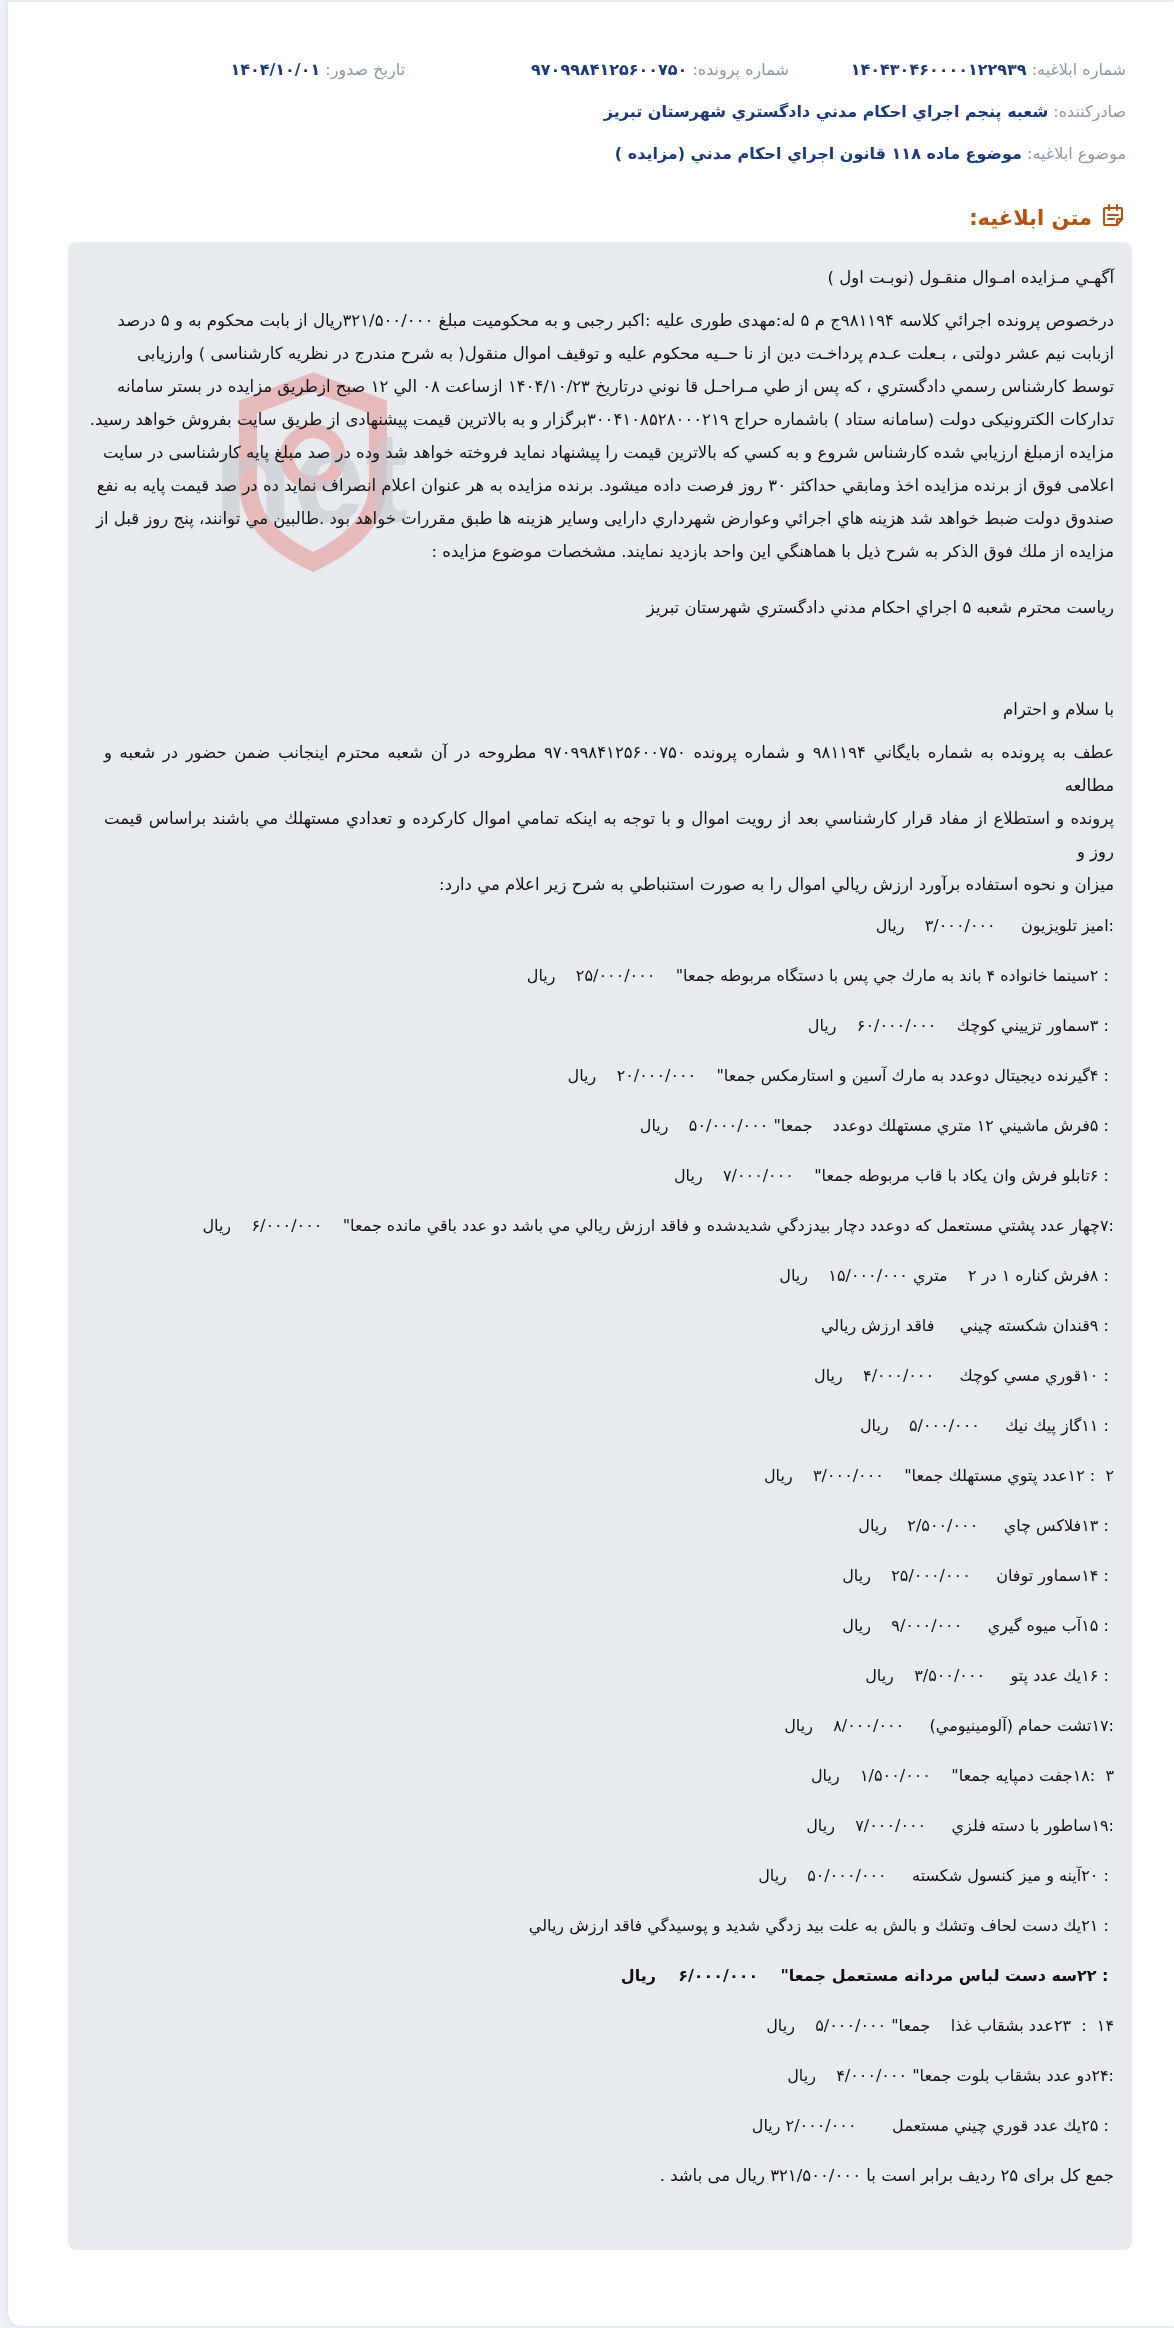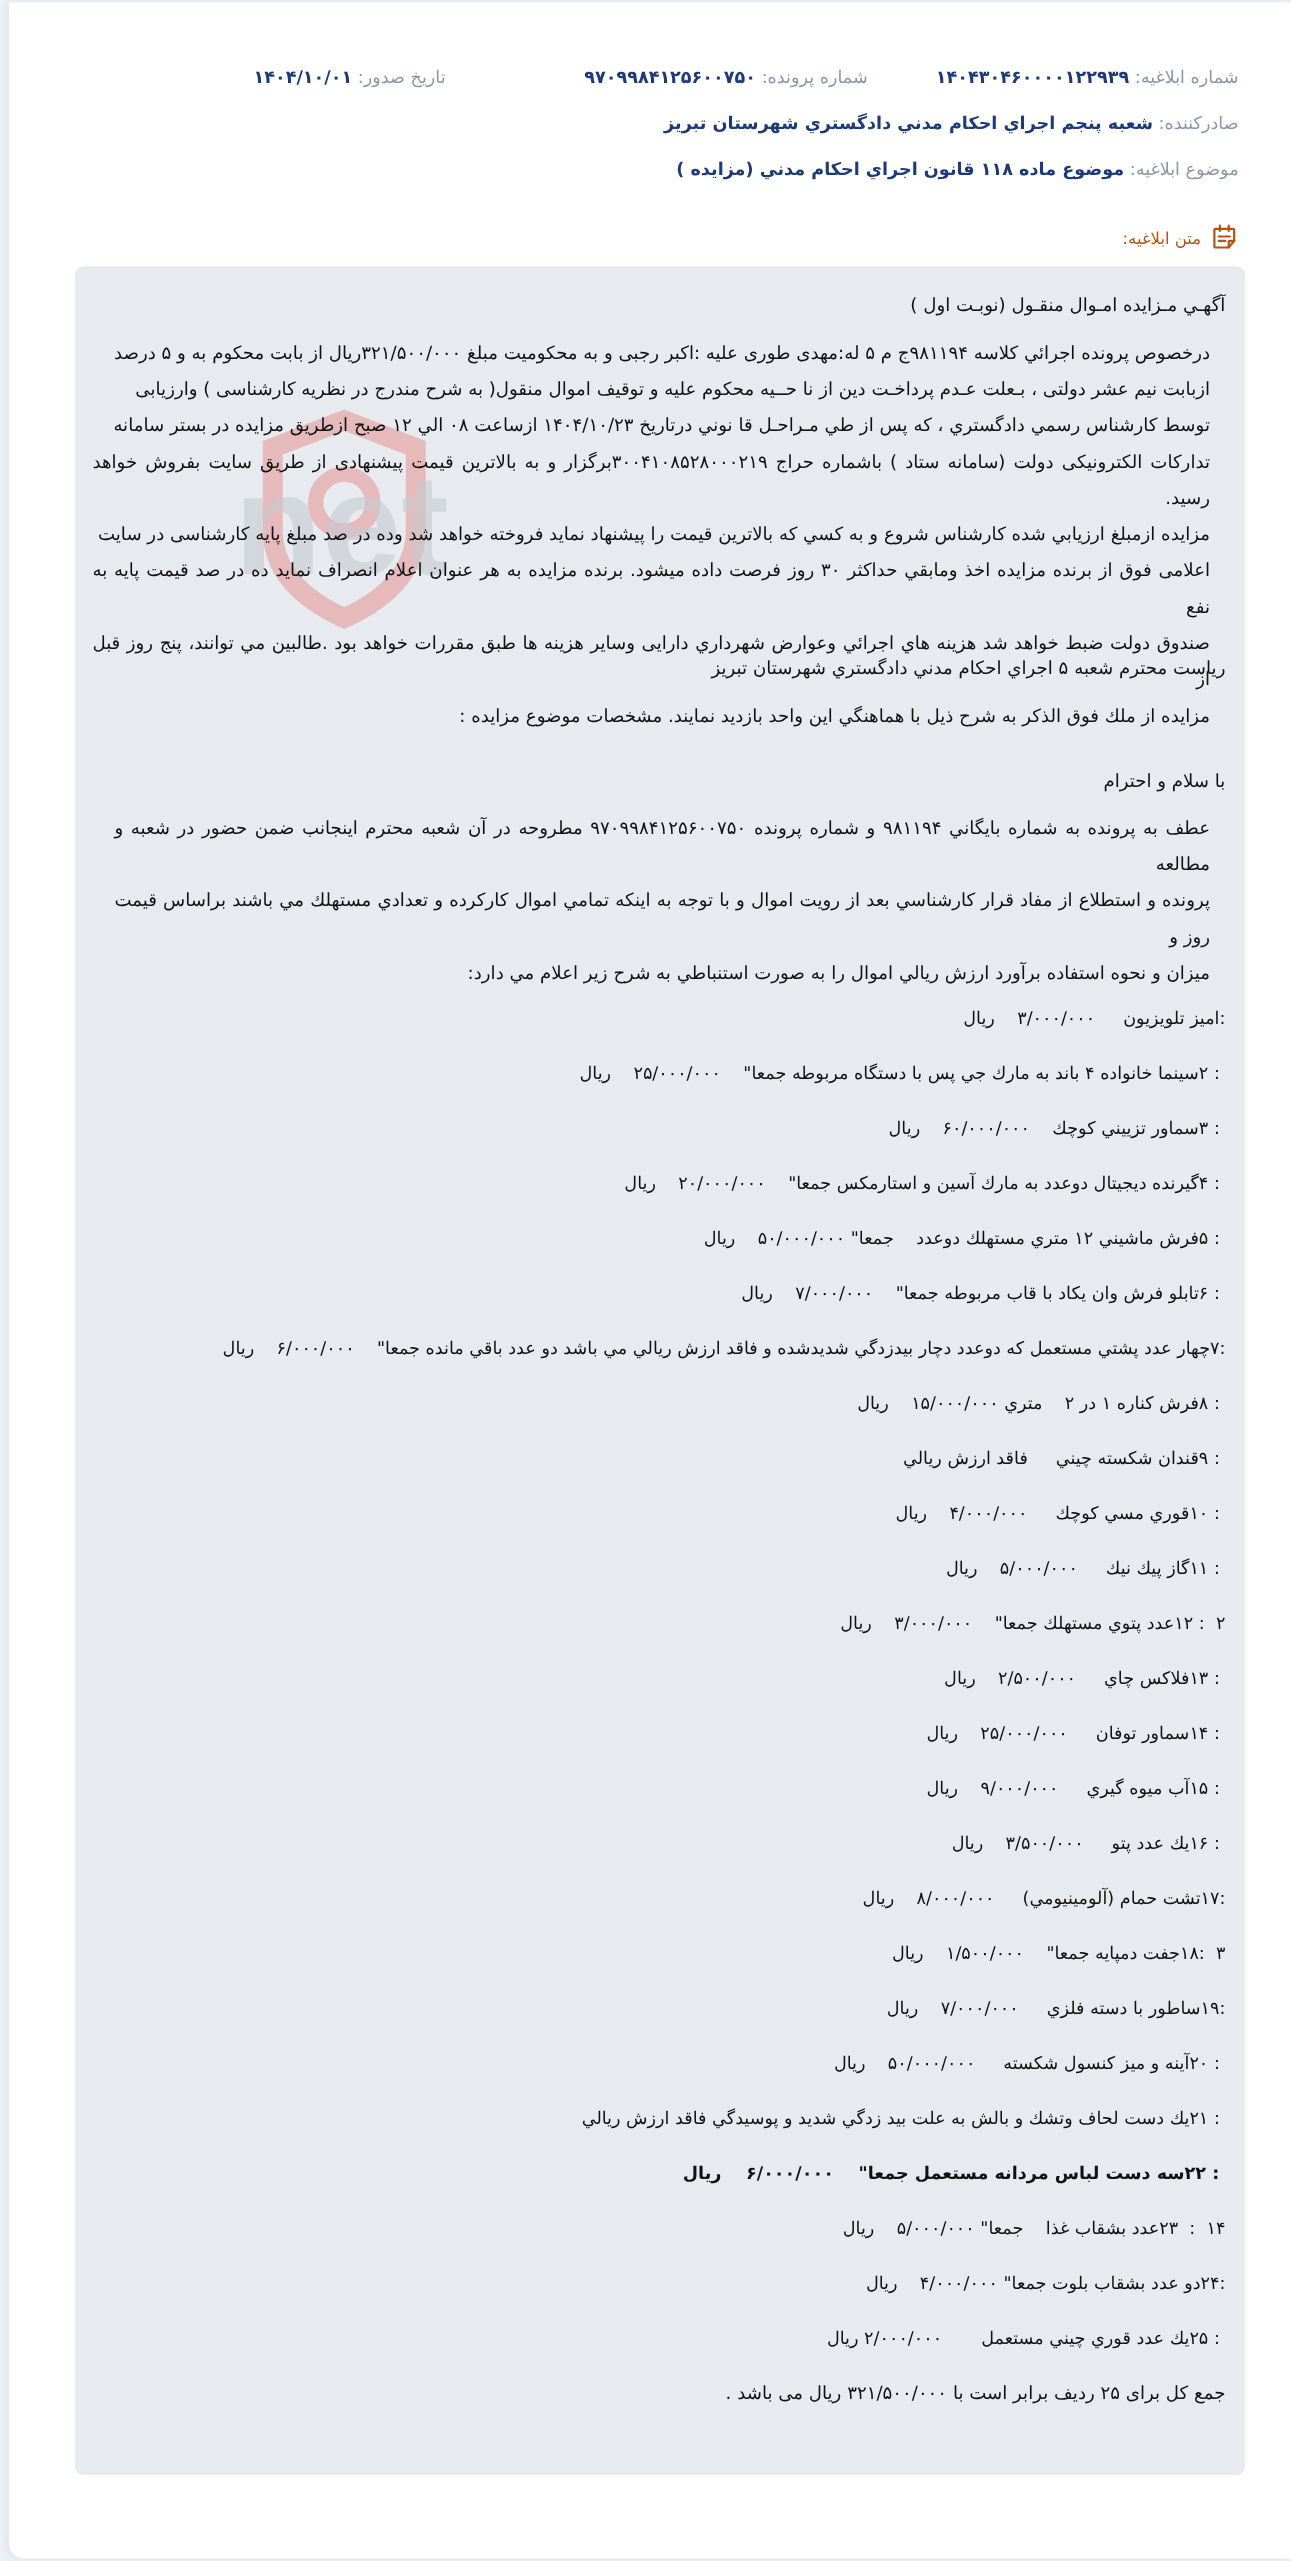--- a/index.html
+++ b/index.html
@@ -14,35 +14,35 @@
     box-shadow:-2px 0 6px rgba(160,180,210,0.25);
   }
   .meta-row {
     position:absolute; right:48px; font-size:16px; color:#8a97a8; white-space:nowrap;
   }
   .meta-row .val { color:#1c3a78; font-weight:bold; }
   .meta-row.line1 { top:58px; display:flex; gap:0; }
   .meta-item { display:inline-block; }
   .section-title {
     position:absolute; right:48px; top:200px; display:flex; align-items:center; gap:8px;
-    color:#b5520f; font-weight:normal; font-size:15px;
+    color:#b5520f; font-weight:bold; font-size:21px;
   }
   .section-title svg { width:26px; height:26px; }
   .textbox {
     position:absolute; left:60px; top:240px; width:1064px; height:2008px;
     background:#e7eaee; border-radius:8px; overflow:hidden;
   }
   .watermark {
     position:absolute; left:150px; top:120px; width:640px; height:210px; pointer-events:none;
   }
   .tb-line {
     position:absolute; right:18px; font-size:16.5px; color:#111; white-space:nowrap; line-height:24px;
   }
   .para {
-    position:absolute; right:32px; left:16px; font-size:16.5px; color:#111; line-height:33px;
+    position:absolute; right:18px; left:16px; font-size:16.5px; color:#111; line-height:33px;
     text-align:justify; text-align-last:right;
   }
   .item-row { position:absolute; right:18px; font-size:16px; color:#111; white-space:pre; line-height:24px; }
 </style>
 </head>
 <body>
 
 <div class="card">
 
   <div class="meta-row line1" style="top:58px; right:48px;">

